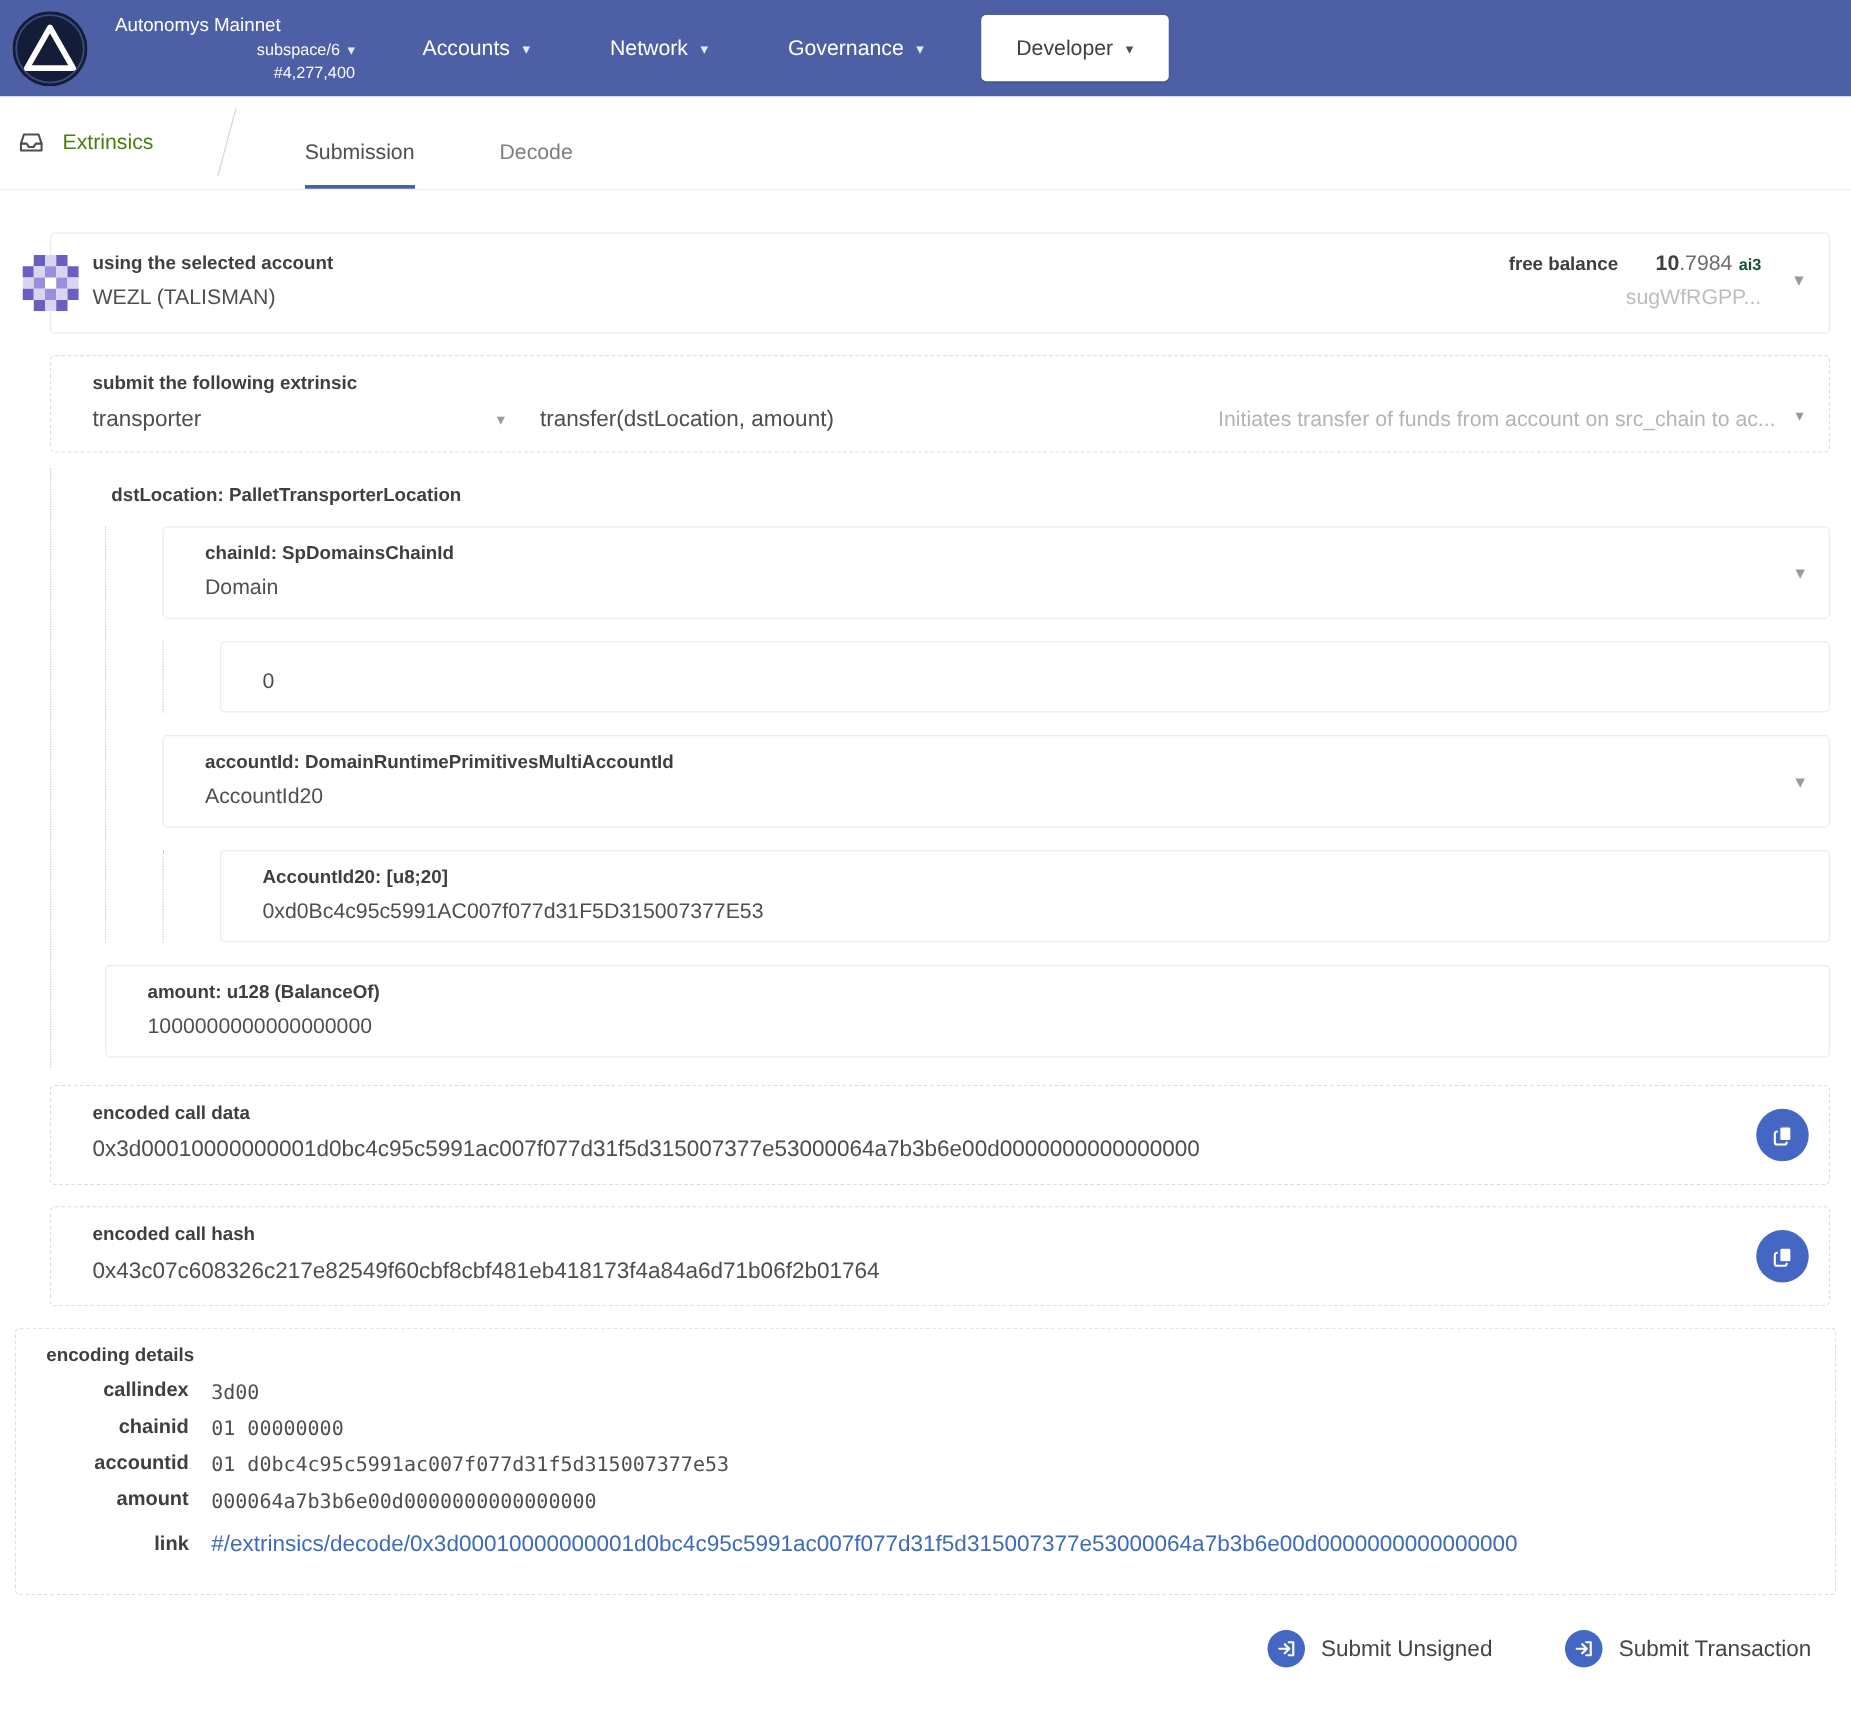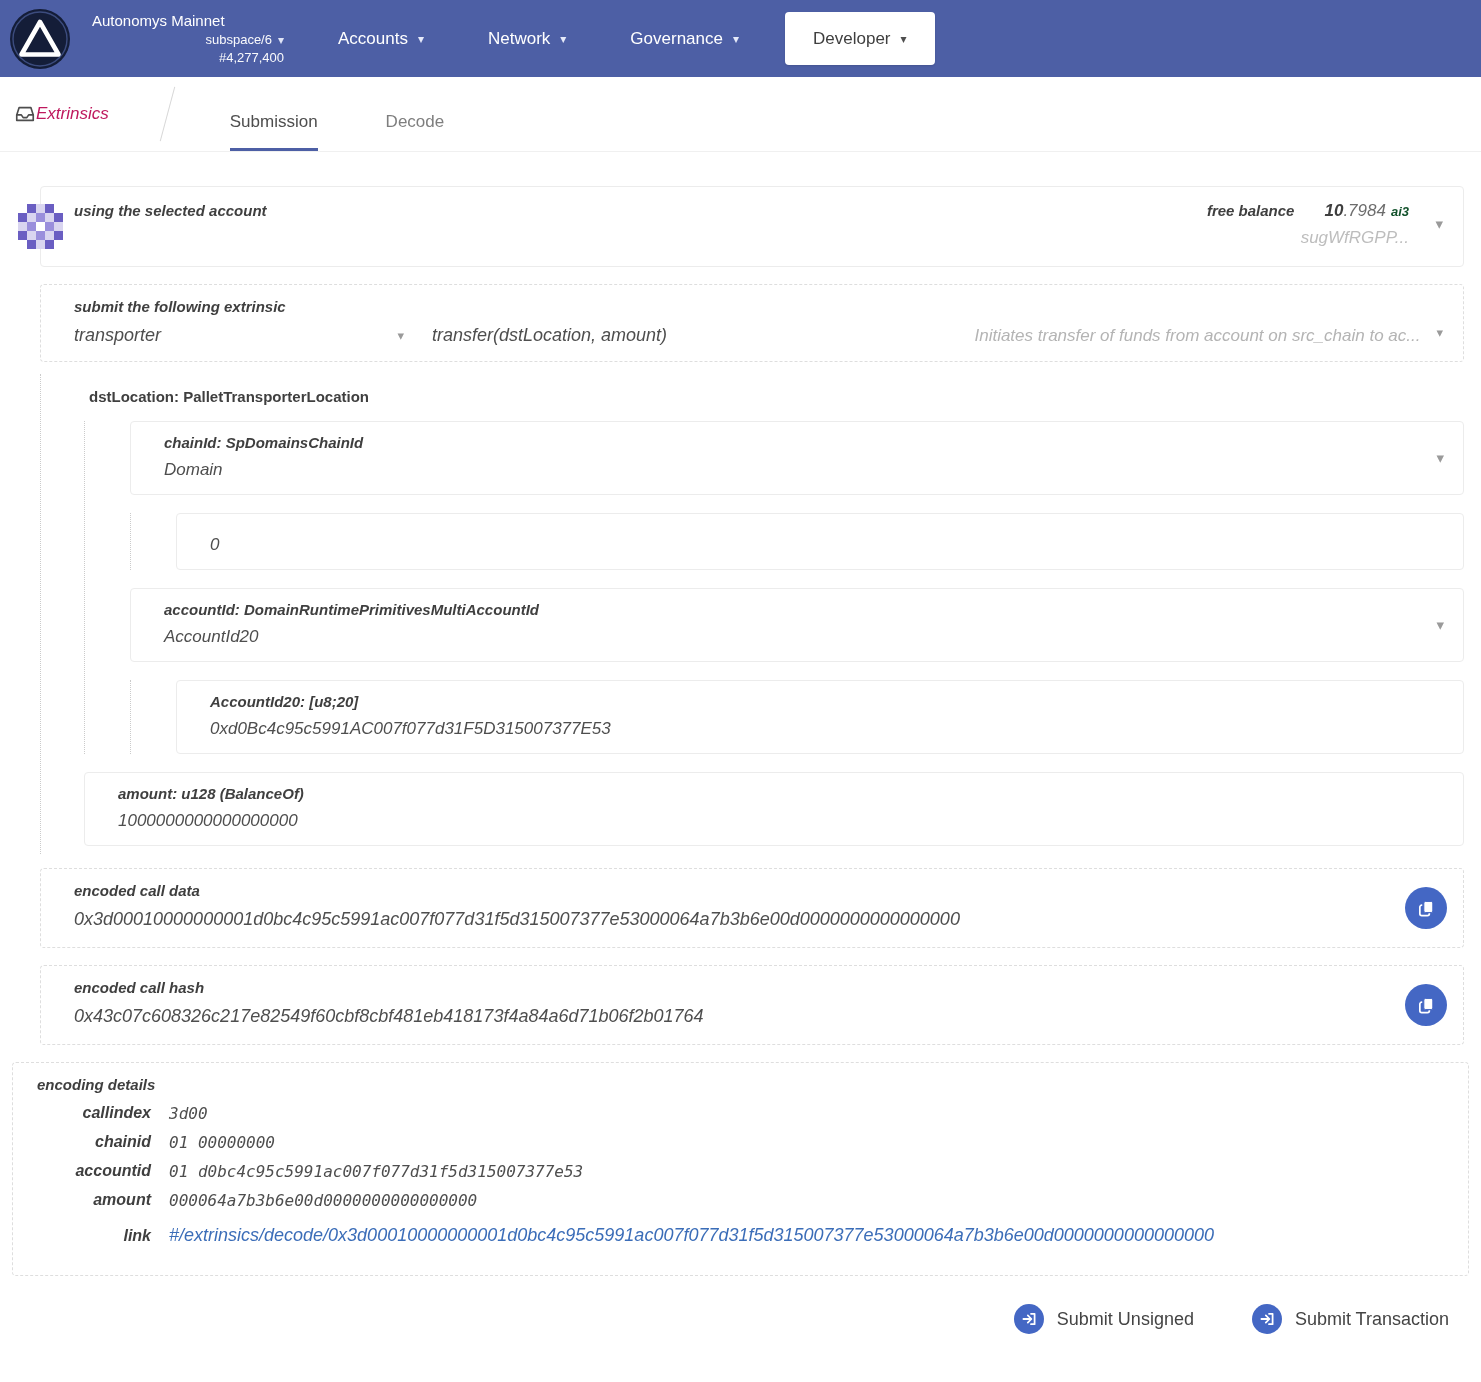--- a/index.html
+++ b/index.html
@@ -35,40 +35,39 @@
   .caret.on-dark { color:#e6eafa; font-size:12px; }
   .caret.on-light { color:#4e4e4e; font-size:12px; }
   .gears { display:flex; align-items:flex-end; }
 
   
   .tabbar {
     height:75px; display:flex; align-items:stretch; padding-left:14px;
     border-bottom:1px solid #f0f0f0; background:#fff;
   }
   .section-label {
-    display:flex; align-items:center; gap:0; font-size:17px; color:#be185d;
+    display:flex; align-items:center; gap:14px; font-size:17px; color:#4d7c0f;
     padding-right:48px;
-    font-style:italic;
   }
   .slash {
     width:1px; align-self:center; height:56px; border-left:1px solid #d8d8d8;
     transform:rotate(15deg); margin:0 28px 0 10px;
   }
   .tab {
     display:flex; align-items:center; margin:0 34px; font-size:17px;
     color:#7e7e7e; cursor:pointer; border-bottom:3px solid transparent;
     padding-top:18px; text-decoration:none;
   }
   .tab.active { color:#4e4e4e; border-bottom-color:#4d5fa5; }
 
   
   .page { padding-top:34px; }
   .std-m { margin-left:40px; margin-right:17px; }
 
-  .card { background:#fff; border:1px solid #ececec; border-radius:4px; position:relative;font-style:italic; }
+  .card { background:#fff; border:1px solid #ececec; border-radius:4px; position:relative; }
   .card.dashed { border:1px dashed #dedede; }
 
   .card-label { font-size:15px; font-weight:700; color:#3f3f3f; }
   .card-value { font-size:17px; color:#4e4e4e; margin-top:9px; }
 
   
   .account-card { padding:15px 60px 17px 33px; margin-bottom:17px; min-height:81px; }
   .identicon { position:absolute; left:-23px; top:17px; width:45px; height:45px; }
   .acct-right { position:absolute; right:54px; top:14px; text-align:right; }
   .fb-row { display:flex; justify-content:flex-end; align-items:baseline; gap:30px; }
@@ -201,20 +200,21 @@
           <rect x="9" y="27" width="9" height="9" fill="#d9d5f0"></rect>
           <rect x="18" y="27" width="9" height="9" fill="#9a8fdc"></rect>
           <rect x="27" y="27" width="9" height="9" fill="#d9d5f0"></rect>
           <rect x="36" y="27" width="9" height="9" fill="#6a5ec2"></rect>
         <rect x="9" y="36" width="9" height="9" fill="#6a5ec2"></rect>
           <rect x="18" y="36" width="9" height="9" fill="#d9d5f0"></rect>
           <rect x="27" y="36" width="9" height="9" fill="#6a5ec2"></rect>
       </svg>
     </span>
     <div class="card-label">using the selected account</div>
+    <div class="card-value">WEZL (TALISMAN)</div>
     <div class="acct-right">
       <div class="fb-row">
         <span class="fb-label">free balance</span>
         <span><span class="fb-int">10</span><span class="fb-frac">.7984</span><span class="fb-unit">ai3</span></span>
       </div>
       <div class="acct-address">sugWfRGPP...</div>
     </div>
     <span class="acct-caret">▾</span>
   </section>
 

